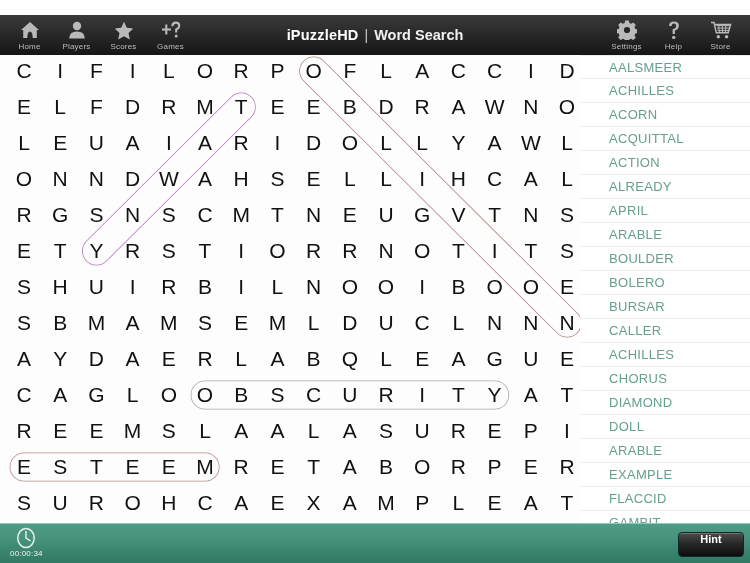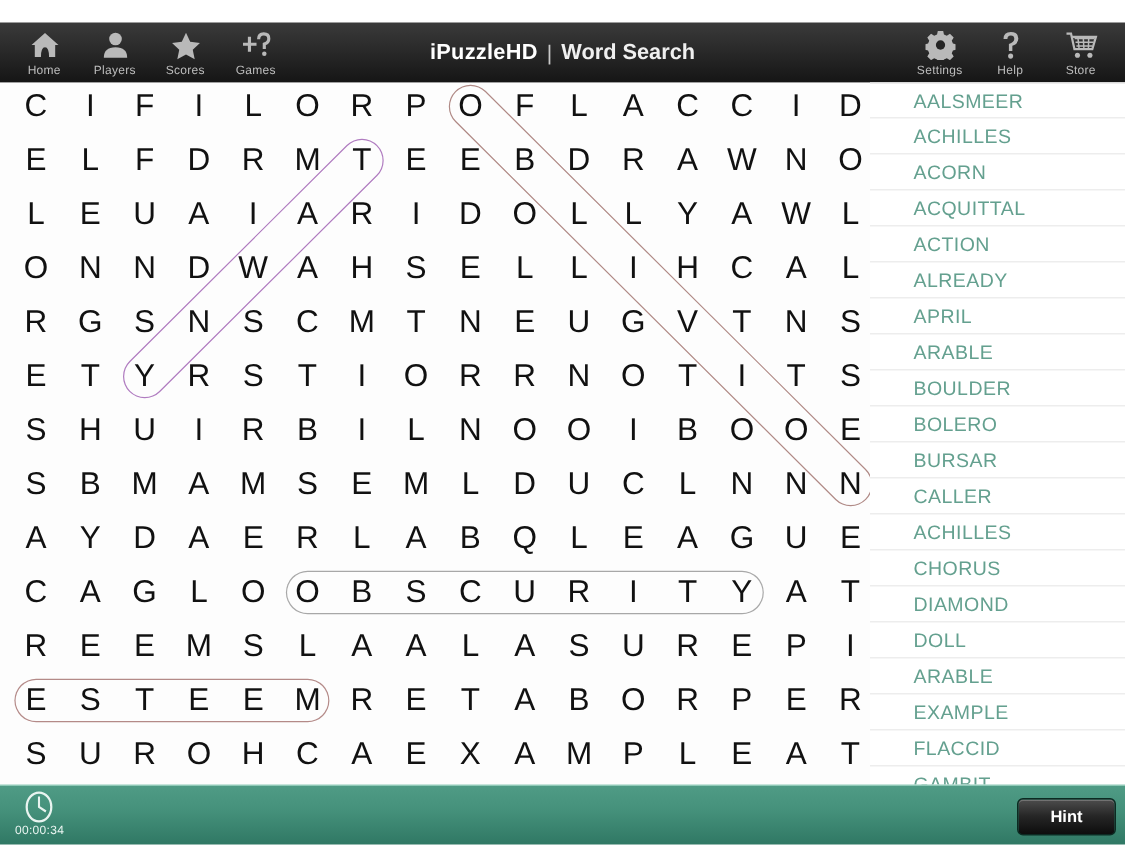--- a/index.html
+++ b/index.html
@@ -143,21 +143,21 @@
   .timer .tval {
     font-size: 8px; color: #eaf5f1; margin-top: -1px; letter-spacing: .2px;
   }
   .hint-btn {
     position: absolute; right: 6px; top: 8px;
     width: 64px; height: 23px;
     border-radius: 4px;
     background: linear-gradient(#4d4d4d 0%, #262626 48%, #0d0d0d 100%);
     border: 1px solid #0c2a22;
     box-shadow: 0 1px 0 rgba(255,255,255,.22) inset;
-    display: flex; align-items: center; justify-content: center;
+    display: flex; align-items: flex-start; justify-content: center;
     color: #ffffff; font-size: 11px; font-weight: bold;
     cursor: pointer;
   }
 </style>
 </head>
 <body>
 
 <div id="app">
 
 

